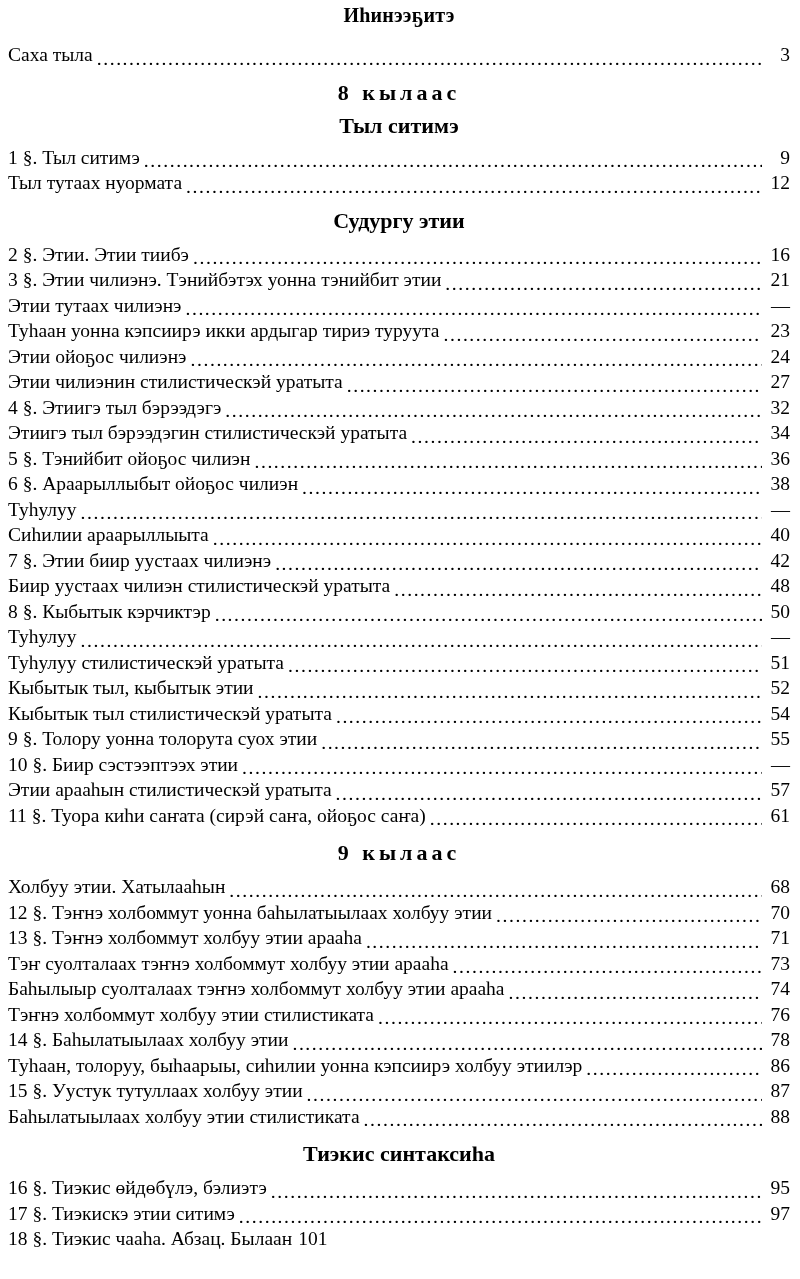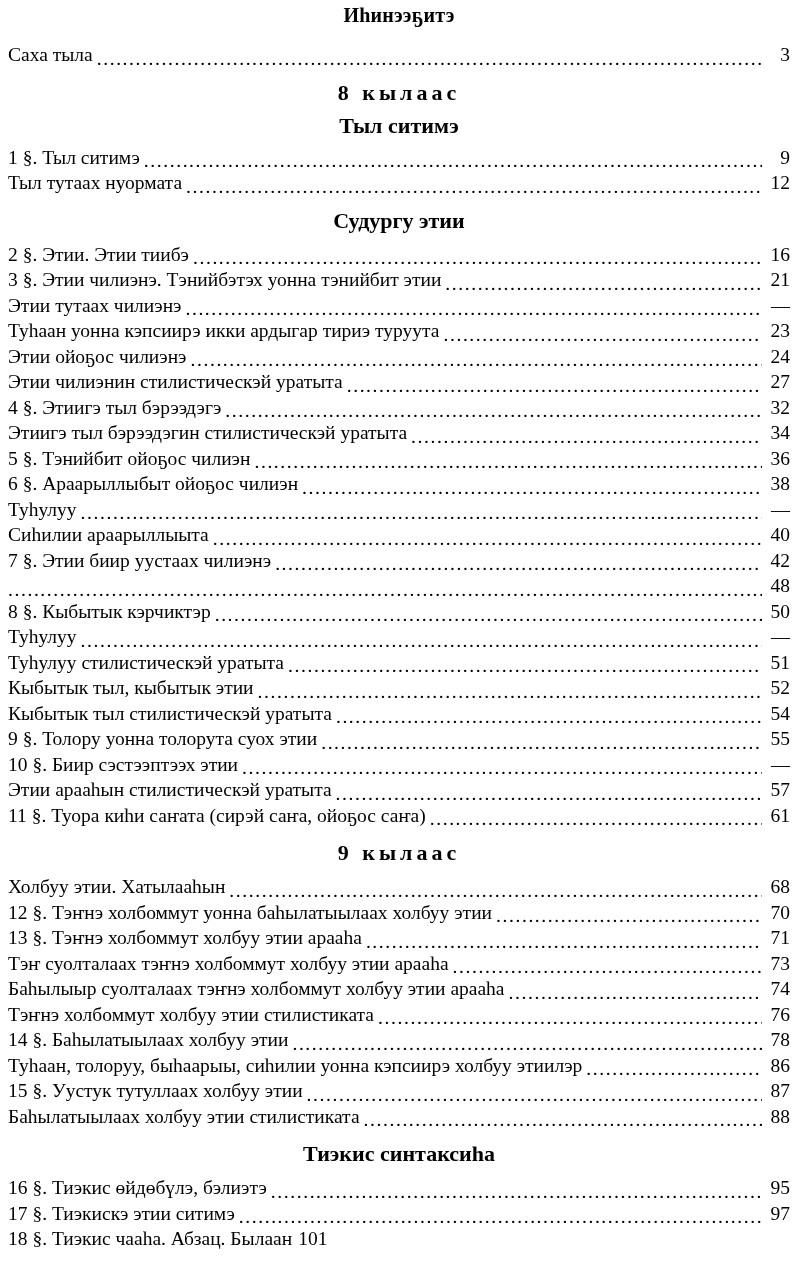--- a/index.html
+++ b/index.html
@@ -150,20 +150,21 @@
           <span class="toc-label">Сиһилии араарыллыыта</span>
           <span class="toc-dots"></span>
           <span class="toc-page">40</span>
         </div>
         <div class="toc-row">
           <span class="toc-label">7 §. Этии биир уустаах чилиэнэ</span>
           <span class="toc-dots"></span>
           <span class="toc-page">42</span>
         </div>
         <div class="toc-row">
+          <span class="toc-label">Биир уустаах чилиэн стилистическэй уратыта</span>
           <span class="toc-dots"></span>
           <span class="toc-page">48</span>
         </div>
         <div class="toc-row">
           <span class="toc-label">8 §. Кыбытык кэрчиктэр</span>
           <span class="toc-dots"></span>
           <span class="toc-page">50</span>
         </div>
         <div class="toc-row">
           <span class="toc-label">Туһулуу</span>

